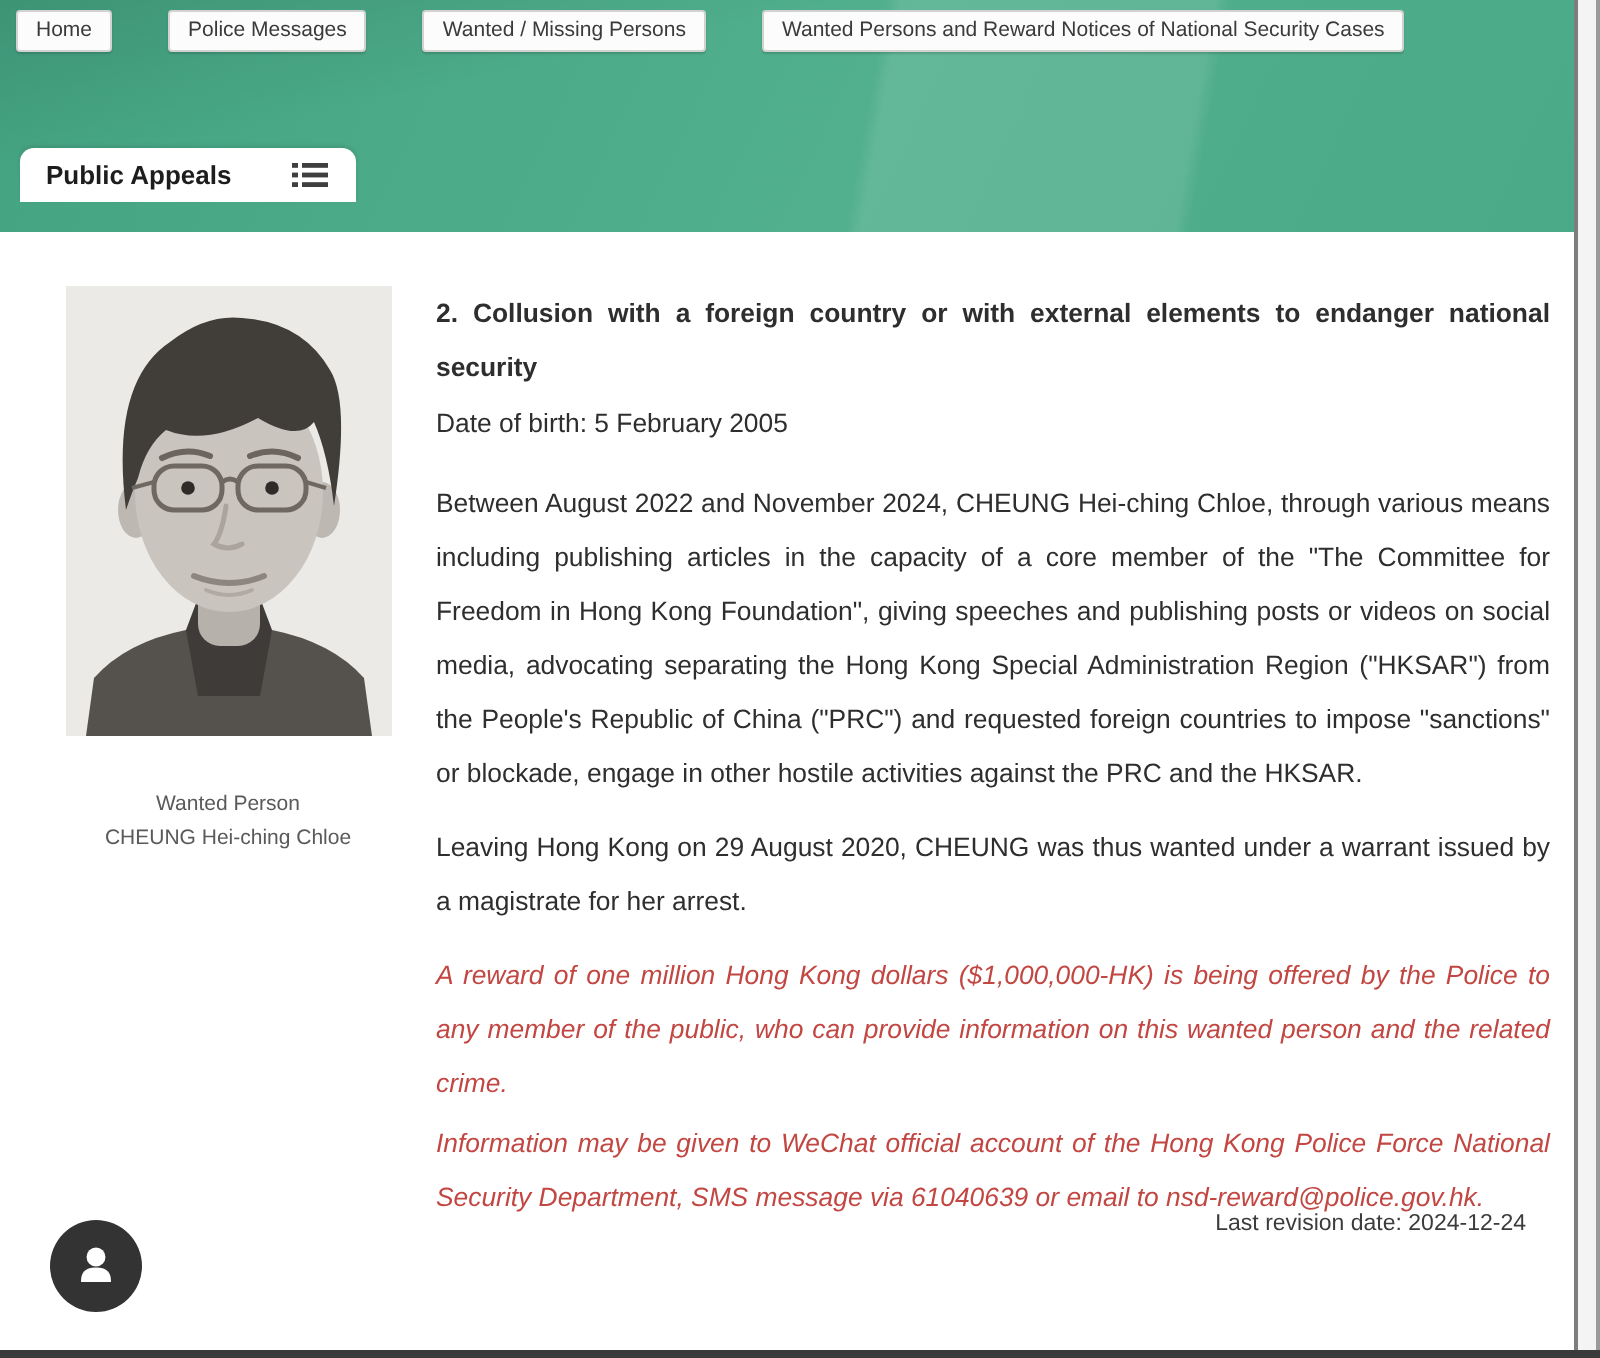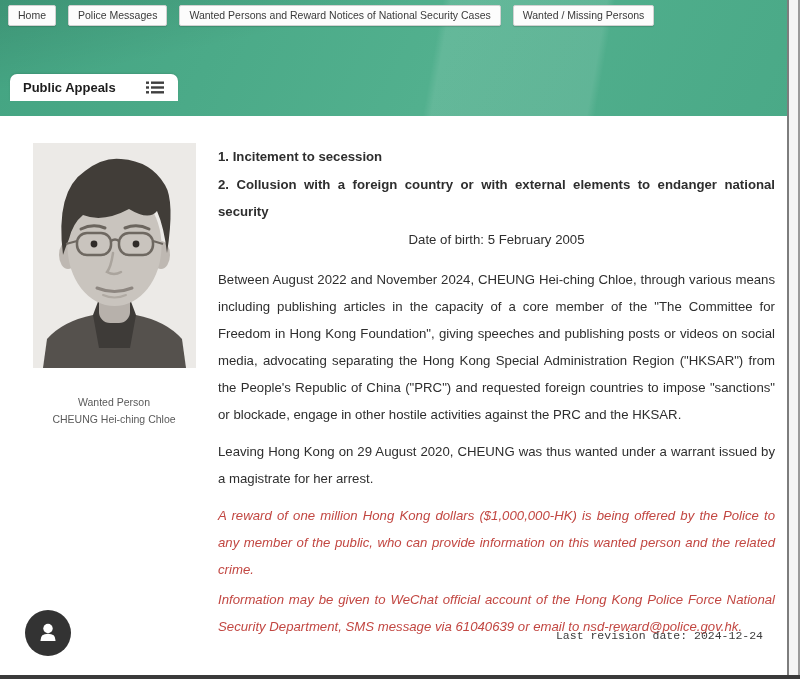--- a/index.html
+++ b/index.html
@@ -14,21 +14,21 @@
   .banner {
     position: absolute; top: 0; left: 0;
     width: 800px; height: 116px;
     background:
       linear-gradient(100deg, rgba(255,255,255,0) 54%, rgba(255,255,255,0.10) 55%, rgba(255,255,255,0.10) 74%, rgba(255,255,255,0) 75%),
       linear-gradient(168deg, rgba(0,0,0,0.10), rgba(0,0,0,0) 32%),
       linear-gradient(115deg, #44a482 0%, #52b08e 55%, #4aa987 100%);
   }
   .nav-row {
     position: absolute; top: 5px; left: 8px;
-    display: flex; gap: 12px; align-items: flex-start;
+    display: flex; gap: 28px; align-items: flex-start;
   }
   .nav-btn {
     background: #fcfcfc;
     border: 1px solid #d2d2d2;
     border-radius: 2px;
     box-shadow: 0 1px 1px rgba(0,0,0,0.15);
     font-family: "Liberation Sans", sans-serif;
     font-size: 10.5px; color: #3a3a3a;
     padding: 3px 9px 4px;
     white-space: nowrap;
@@ -74,28 +74,28 @@
   }
   .text-col {
     flex: 1;
     padding-right: 12px;
     color: #2e2e2e;
     font-size: 13.2px;
   }
   .text-col p { margin: 0 0 10px; line-height: 27px; text-align: justify; }
   p.charge { font-weight: 700; margin-bottom: 1px; }
   p.charge.last { }
-  p.dob { text-align: center; margin-bottom: 13px; }
+  p.dob { text-align: left; margin-bottom: 13px; }
   p.alert {
     color: #c24742; font-style: italic; margin-bottom: 3px;
   }
   p.alert.last { margin-bottom: 16px; }
   .revision {
-    position: absolute; right: 24px; top: 513px;
-    font-size: 11.5px; color: #3c3c3c; font-family: Liberation Mono, monospace;
+    position: absolute; right: 24px; top: 490px;
+    font-size: 11.5px; color: #3c3c3c;
   }
   .person-btn {
     position: absolute; left: 25px; top: 494px;
     width: 46px; height: 46px; border-radius: 50%;
     background: #333333; border: none;
     display: flex; align-items: center; justify-content: center;
     cursor: pointer;
   }
   
   .edge-right {
@@ -113,22 +113,22 @@
 </style>
 </head>
 <body>
 
 <div>
 
   <header class="banner">
     <nav class="nav-row">
       <button class="nav-btn">Home</button>
       <button class="nav-btn">Police Messages</button>
+      <button class="nav-btn">Wanted / Missing Persons</button>
       <button class="nav-btn">Wanted Persons and Reward Notices of National Security Cases</button>
-      <button class="nav-btn">Wanted / Missing Persons</button>
     </nav>
     <div class="tab">
       <span class="tab-label">Public Appeals</span>
       <span class="tab-icon">
         <svg width="18" height="13" viewBox="0 0 18 13">
           <rect x="0" y="0.5" width="3" height="2.4" fill="#3f3f3f"></rect>
             <rect x="5" y="0.5" width="13" height="2.4" fill="#3f3f3f"></rect>
           <rect x="0" y="5.3" width="3" height="2.4" fill="#3f3f3f"></rect>
             <rect x="5" y="5.3" width="13" height="2.4" fill="#3f3f3f"></rect>
           <rect x="0" y="10.1" width="3" height="2.4" fill="#3f3f3f"></rect>
@@ -166,21 +166,20 @@
             <path d="M70 152 Q81.5 157 93 152" stroke="#b0aaa3" stroke-width="2" fill="none" stroke-linecap="round"></path>
           </svg>
         </div>
         <div class="photo-caption">
           <div>Wanted Person</div>
           <div>CHEUNG Hei-ching Chloe</div>
         </div>
       </div>
 
       <article class="text-col">
-        <p class="charge">1. Incitement to secession</p>
         <p class="charge last">2. Collusion with a foreign country or with external elements to endanger national security</p>
         <p class="dob">Date of birth: 5 February 2005</p>
         <p>Between August 2022 and November 2024, CHEUNG Hei-ching Chloe, through various means including publishing articles in the capacity of a core member of the "The Committee for Freedom in Hong Kong Foundation", giving speeches and publishing posts or videos on social media, advocating separating the Hong Kong Special Administration Region ("HKSAR") from the People's Republic of China ("PRC") and requested foreign countries to impose "sanctions" or blockade, engage in other hostile activities against the PRC and the HKSAR.</p>
         <p>Leaving Hong Kong on 29 August 2020, CHEUNG was thus wanted under a warrant issued by a magistrate for her arrest.</p>
         <p class="alert">A reward of one million Hong Kong dollars ($1,000,000-HK) is being offered by the Police to any member of the public, who can provide information on this wanted person and the related crime.</p>
         <p class="alert last">Information may be given to WeChat official account of the Hong Kong Police Force National Security Department, SMS message via 61040639 or email to nsd-reward@police.gov.hk.</p>
       </article>
     </div>
 
     <div class="revision">Last revision date: 2024-12-24</div>

